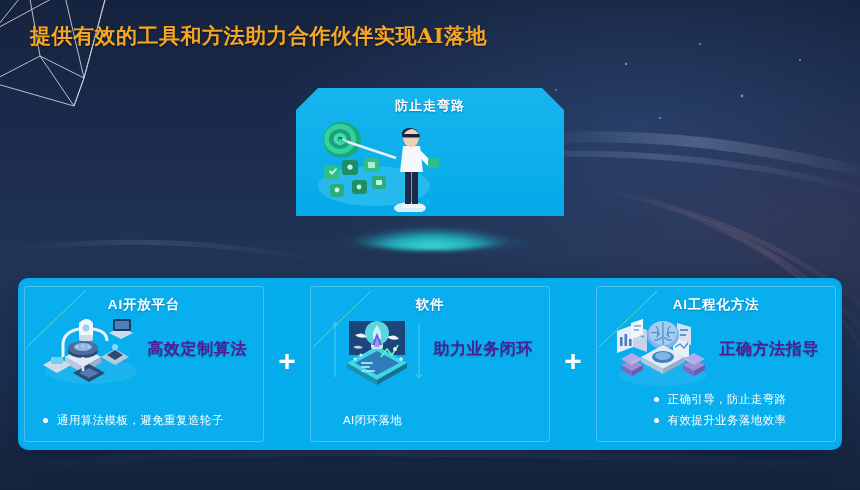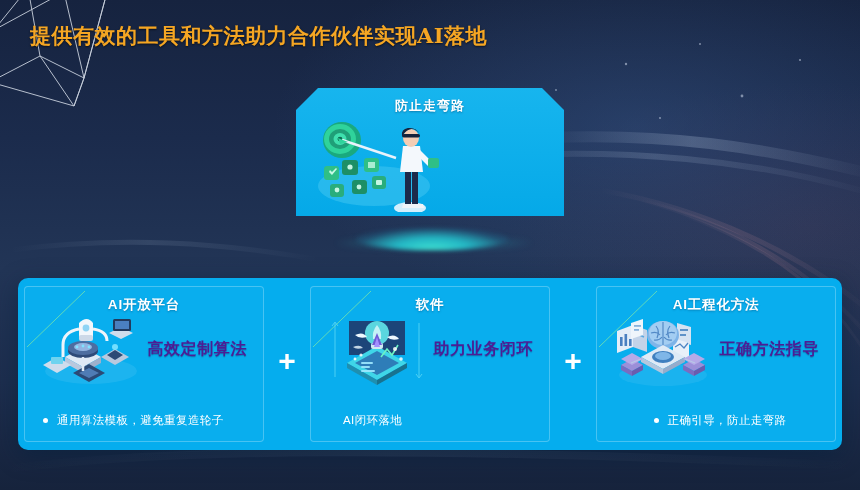--- a/index.html
+++ b/index.html
@@ -406,20 +406,24 @@
                   <path d="M74,44 l10,4"></path>
               </g>
             </svg>
           </div>
           <div class="col-sub">正确方法指导</div>
           <div class="bullets">
             <div class="bullet b-center">
               <span class="dot"></span>
               <span class="btext">正确引导，防止走弯路</span>
             </div>
+            <div class="bullet b-center">
+              <span class="dot"></span>
+              <span class="btext">有效提升业务落地效率</span>
+            </div>
           </div>
         </div>
       </div>
 
     </div>
   </div>
 
 </div>
 
 </body></html>

